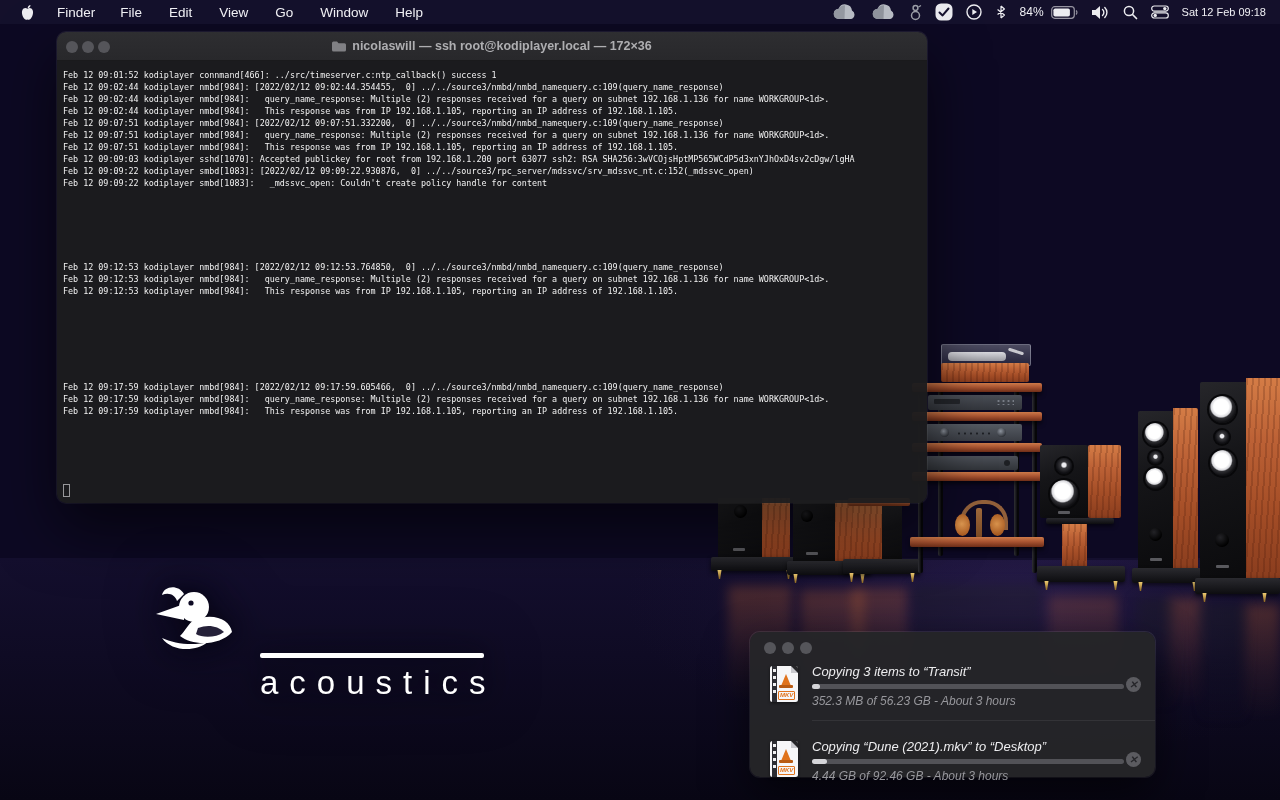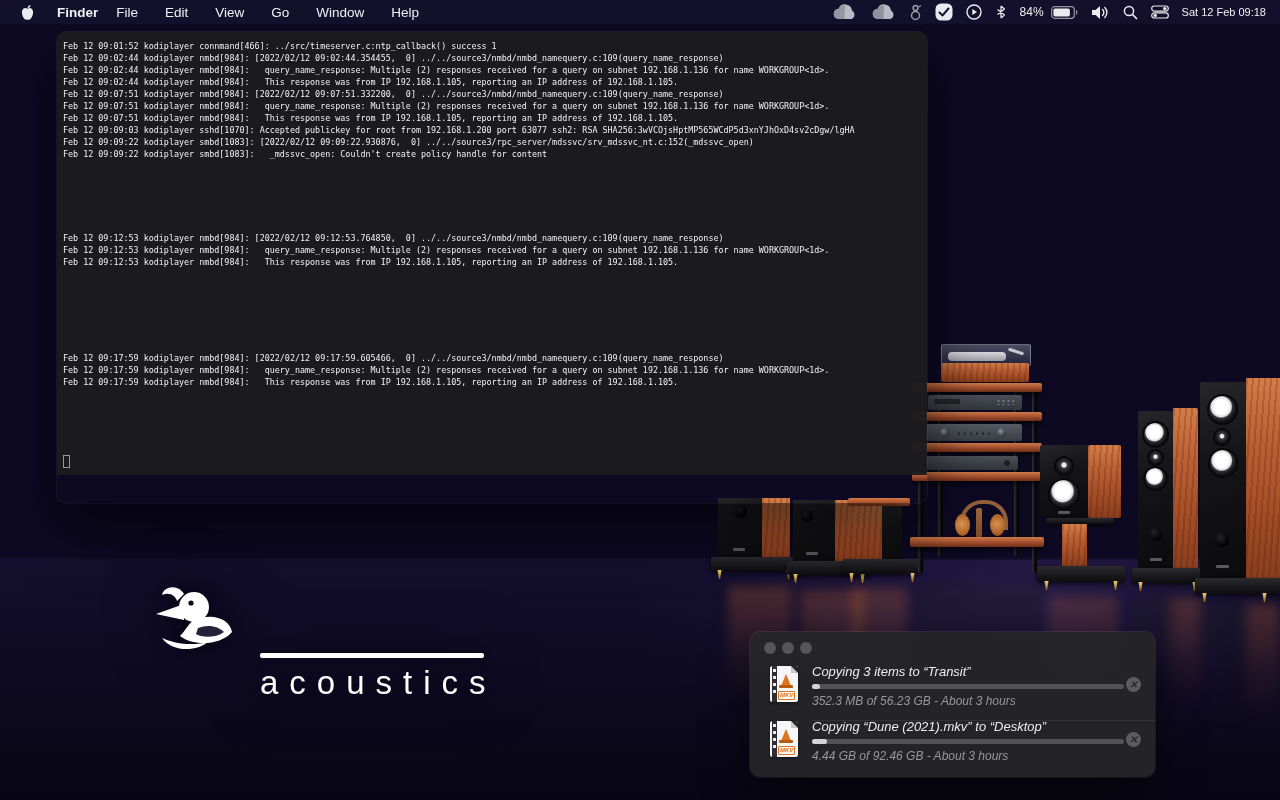--- a/index.html
+++ b/index.html
@@ -39,21 +39,21 @@
   .refldark{position:absolute;filter:blur(6px);opacity:.5;
     background:linear-gradient(180deg,rgba(30,30,38,.9) 0%,rgba(20,20,28,.35) 50%,transparent 80%);}
   .label{position:absolute;height:3px;background:#6d6d72;border-radius:1px;opacity:.8;}
 
   
   #menubar{position:absolute;left:0;top:0;width:1280px;height:24px;z-index:6;
     background:rgba(21,17,45,.92);display:flex;align-items:center;color:#f0f0f4;font-size:13.5px;}
   #menubar .left{display:flex;align-items:center;padding-left:20px;}
   #menubar .right{display:flex;align-items:center;margin-left:auto;padding-right:14px;gap:13px;}
   .mi{margin-right:27px;cursor:default;}
-  .mi.bold{font-weight:700;margin-right:18px;}
+  .mi.bold{font-weight:400;margin-right:25px;}
   .sicon{display:flex;align-items:center;}
 
   
   #terminal{position:absolute;left:57px;top:32px;width:870px;height:471px;z-index:2;
     border-radius:9px;box-shadow:0 25px 60px rgba(0,0,0,.60),0 0 0 1px rgba(255,255,255,.08);
     overflow:hidden;}
   #term-titlebar{position:relative;height:28px;background:linear-gradient(180deg,#2e2e31,#28282b);
     display:flex;align-items:center;justify-content:center;border-bottom:1px solid #1a1a1c;}
   .tl{position:absolute;top:8.5px;width:12px;height:12px;border-radius:50%;background:#55555a;}
   #term-title{display:flex;align-items:center;gap:6px;color:#aeaeb1;font-size:12.5px;font-weight:600;}
@@ -224,20 +224,31 @@
     <circle cx="37" cy="23" r="2.6" fill="#0d0923"></circle>
     <path fill="#ffffff" d="M40 40 C60 32 76 40 78 52 C66 66 38 66 26 56 C32 50 34 44 40 40 Z"></path>
     <path fill="#0d0923" d="M44 48 C54 44 64 46 70 52 C62 58 48 58 42 54 Z" opacity=".9"></path>
     <path fill="#ffffff" d="M8 58 C20 64 40 66 54 62 C42 72 18 72 8 58 Z"></path>
   </svg>
   <div class="rule"></div>
   <div class="subtitle">acoustics</div>
 </div>
 
 <div id="terminal">
+  <div id="term-titlebar">
+    <span class="tl" style="left:9px;"></span>
+    <span class="tl" style="left:25px;"></span>
+    <span class="tl" style="left:41px;"></span>
+    <span id="term-title">
+      <svg width="14" height="11" viewBox="0 0 14 11">
+        <path fill="#808084" d="M0 2 a1.5 1.5 0 0 1 1.5-1.5 H5 l1.5 1.8 H12.5 A1.5 1.5 0 0 1 14 3.8 V9 a1.5 1.5 0 0 1 -1.5 1.5 H1.5 A1.5 1.5 0 0 1 0 9 Z"></path>
+      </svg>
+      <span>nicolaswill — ssh root@kodiplayer.local — 172×36</span>
+    </span>
+  </div>
   <div id="term-body">
     <pre>Feb 12 09:01:52 kodiplayer connmand[466]: ../src/timeserver.c:ntp_callback() success 1
 Feb 12 09:02:44 kodiplayer nmbd[984]: [2022/02/12 09:02:44.354455,  0] ../../source3/nmbd/nmbd_namequery.c:109(query_name_response)
 Feb 12 09:02:44 kodiplayer nmbd[984]:   query_name_response: Multiple (2) responses received for a query on subnet 192.168.1.136 for name WORKGROUP&lt;1d&gt;.
 Feb 12 09:02:44 kodiplayer nmbd[984]:   This response was from IP 192.168.1.105, reporting an IP address of 192.168.1.105.
 Feb 12 09:07:51 kodiplayer nmbd[984]: [2022/02/12 09:07:51.332200,  0] ../../source3/nmbd/nmbd_namequery.c:109(query_name_response)
 Feb 12 09:07:51 kodiplayer nmbd[984]:   query_name_response: Multiple (2) responses received for a query on subnet 192.168.1.136 for name WORKGROUP&lt;1d&gt;.
 Feb 12 09:07:51 kodiplayer nmbd[984]:   This response was from IP 192.168.1.105, reporting an IP address of 192.168.1.105.
 Feb 12 09:09:03 kodiplayer sshd[1070]: Accepted publickey for root from 192.168.1.200 port 63077 ssh2: RSA SHA256:3wVCOjsHptMP565WCdP5d3xnYJhOxD4sv2cDgw/lgHA
 Feb 12 09:09:22 kodiplayer smbd[1083]: [2022/02/12 09:09:22.930876,  0] ../../source3/rpc_server/mdssvc/srv_mdssvc_nt.c:152(_mdssvc_open)
@@ -285,21 +296,21 @@
     <div class="cp-title">Copying 3 items to “Transit”</div>
     <div class="cp-bar">
       <div class="cp-fill" style="width: 2.5%;"></div>
     </div>
     <div class="cp-detail">352.3 MB of 56.23 GB - About 3 hours</div>
     <div class="cp-cancel">✕</div>
   </div>
 
   <div class="cp-sep"></div>
 
-  <div class="cp-row" style="top:83px;">
+  <div class="cp-row" style="top:103px;">
     <div class="mkv">
       <div class="strip"></div>
       <div class="hole" style="top:3px;"></div>
         <div class="hole" style="top:10px;"></div>
       <div class="hole" style="top:17px;"></div>
         <div class="hole" style="top:24px;"></div>
       <div class="cone"></div>
         <div class="conebase"></div>
       <div class="tag">MKV</div>
       <div class="fold"></div>

